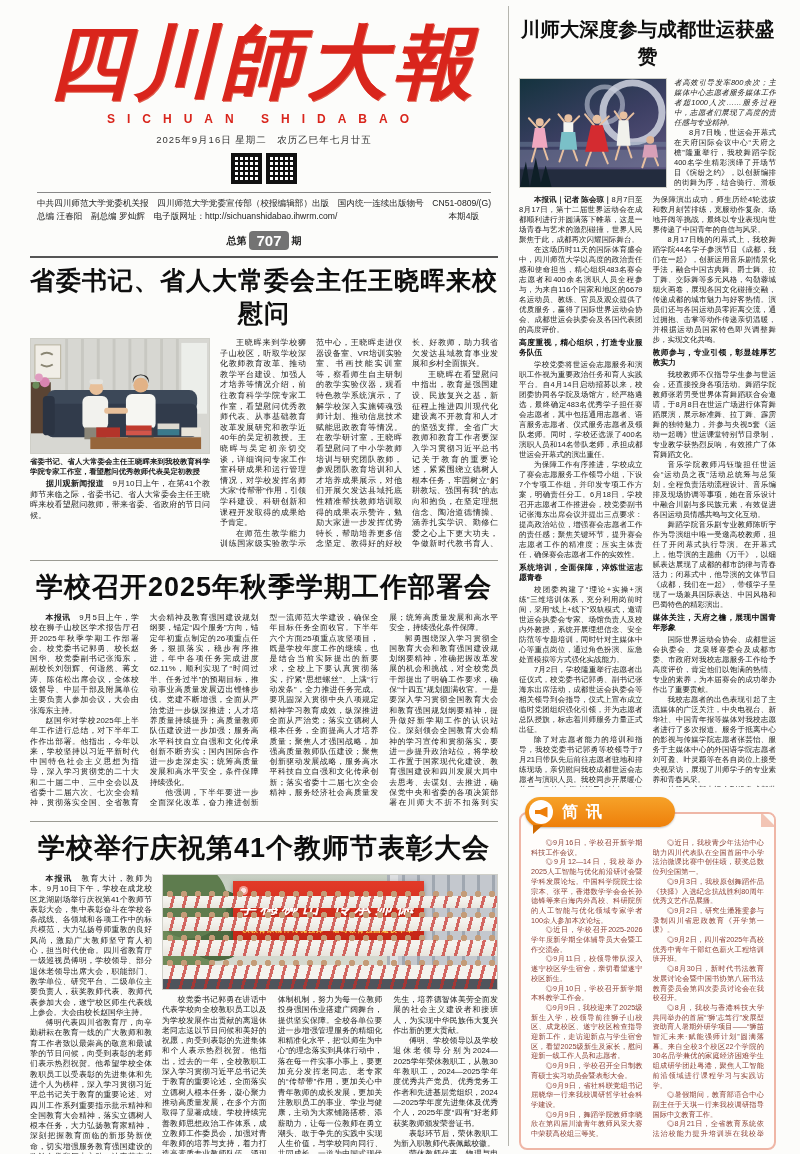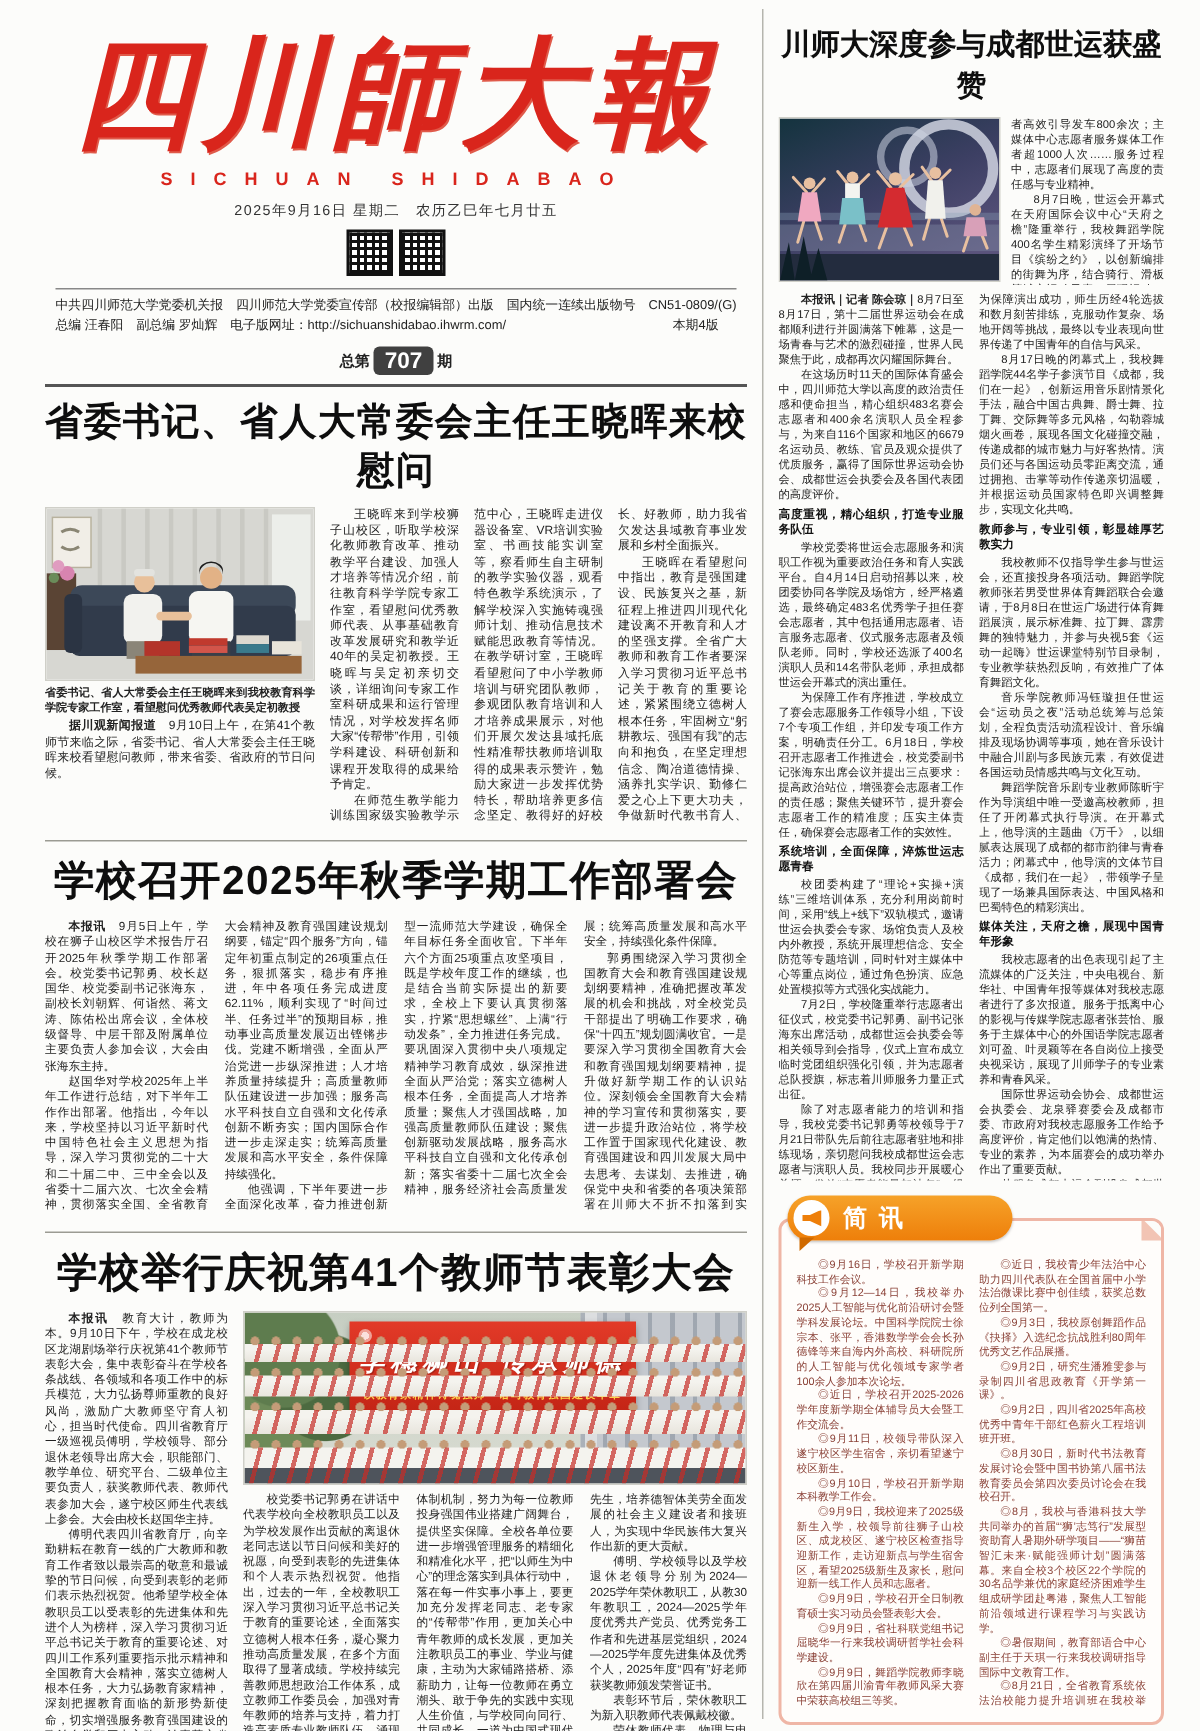--- a/index.html
+++ b/index.html
@@ -26,21 +26,21 @@
   .qr-group { display:flex; gap:4px; }
   .qr {
     width:31px; height:31px; border:2px solid #111; background:
       repeating-linear-gradient(0deg,#111 0 2px,transparent 2px 5px),
       repeating-linear-gradient(90deg,#111 0 2px,#fff 2px 5px);
   }
   .info-text { flex:1; border-top:1px solid #888; padding-top:4px; font-size:8.6px; line-height:13px; color:#222; }
   .info-line2 { display:flex;gap:16px; }
   .edition { margin-left:auto; margin-right:12px;text-align:right; }
   .issue { display:flex; align-items:center; gap:3px; font-size:10px; font-weight:bold; white-space:nowrap; }
-  .issue-num { background:#404040; color:#fff; font-size:15px; font-weight:bold; padding:1px 7px; border-radius:4px; }
+  .issue-num { background:#737373; color:#fff; font-size:15px; font-weight:bold; padding:1px 7px; border-radius:4px; }
 
   
   .para { text-align:justify; }
   .para.p, .para.lead { text-indent:2em; }
   .para.h { font-weight:bold; text-indent:0; margin:3px 0 2px; color:#111; }
   .para b { font-weight:bold; }
 
   
   .art1 { margin-top:6px; }
   .h1-main { font-size:25px; font-weight:900; text-align:center; letter-spacing:1px; color:#0e0e0e; margin:6px 0 8px; }
@@ -303,21 +303,21 @@
           <rect x="44" y="44" width="10" height="10" fill="#f4f4f0"></rect>
           <polygon points="42,54 56,54 58,72 40,72" fill="#7ac0c8"></polygon>
           <circle cx="78" cy="41" r="4.5" fill="#e8c0a0"></circle>
           <polygon points="72,47 84,47 90,74 66,74" fill="#d42b30"></polygon>
           <circle cx="105" cy="37" r="4" fill="#e8c0a0"></circle>
           <polygon points="100,42 110,42 112,68 98,68" fill="#f1f1ec"></polygon>
           <circle cx="132" cy="62" r="4" fill="#e0b494"></circle>
           <polygon points="126,67 138,67 140,80 124,80" fill="#d8a0b8"></polygon>
         </svg>
         <div class="wg-side">
-            <div class="para p" style="text-indent: 0px;">者高效引导发车800余次；主媒体中心志愿者服务媒体工作者超1000人次……服务过程中，志愿者们展现了高度的责任感与专业精神。</div>
+            <div class="para p" style="text-indent: 0px; font-style: italic;">者高效引导发车800余次；主媒体中心志愿者服务媒体工作者超1000人次……服务过程中，志愿者们展现了高度的责任感与专业精神。</div>
             <div class="para p">8月7日晚，世运会开幕式在天府国际会议中心“天府之檐”隆重举行，我校舞蹈学院400名学生精彩演绎了开场节目《缤纷之约》，以创新编排的街舞为序，结合骑行、滑板等城市运动元素，展现运动、青春与自信的魅力，成功点燃现场气氛。</div>
           </div>
       </div>
       <div class="wg-cols">
         <div class="wg-col">
             <div class="para lead"><b>本报讯｜记者 陈会琼｜</b>8月7日至8月17日，第十二届世界运动会在成都顺利进行并圆满落下帷幕，这是一场青春与艺术的激烈碰撞，世界人民聚焦于此，成都再次闪耀国际舞台。</div>
             <div class="para p">在这场历时11天的国际体育盛会中，四川师范大学以高度的政治责任感和使命担当，精心组织483名赛会志愿者和400余名演职人员全程参与，为来自116个国家和地区的6679名运动员、教练、官员及观众提供了优质服务，赢得了国际世界运动会协会、成都世运会执委会及各国代表团的高度评价。</div>
             <div class="para h">高度重视，精心组织，打造专业服务队伍</div>
             <div class="para p">学校党委将世运会志愿服务和演职工作视为重要政治任务和育人实践平台。自4月14日启动招募以来，校团委协同各学院及场馆方，经严格遴选，最终确定483名优秀学子担任赛会志愿者，其中包括通用志愿者、语言服务志愿者、仪式服务志愿者及领队老师。同时，学校还选派了400名演职人员和14名带队老师，承担成都世运会开幕式的演出重任。</div>
             <div class="para p">为保障工作有序推进，学校成立了赛会志愿服务工作领导小组，下设7个专项工作组，并印发专项工作方案，明确责任分工。6月18日，学校召开志愿者工作推进会，校党委副书记张海东出席会议并提出三点要求：提高政治站位，增强赛会志愿者工作的责任感；聚焦关键环节，提升赛会志愿者工作的精准度；压实主体责任，确保赛会志愿者工作的实效性。</div>
@@ -327,22 +327,22 @@
             <div class="para p">除了对志愿者能力的培训和指导，我校党委书记郭勇等校领导于7月21日带队先后前往志愿者驻地和排练现场，亲切慰问我校成都世运会志愿者与演职人员。我校同步开展暖心关怀，发放“志愿者能量加油包”，组建心理健康保障队伍提供“一对一”指导、策划“志愿者之夜”活动丰富留校生活，缓解压力。</div>
           </div>
         <div class="wg-col">
             <div class="para p" style="text-indent: 0px;">为保障演出成功，师生历经4轮选拔和数月刻苦排练，克服动作复杂、场地开阔等挑战，最终以专业表现向世界传递了中国青年的自信与风采。</div>
             <div class="para p">8月17日晚的闭幕式上，我校舞蹈学院44名学子参演节目《成都，我们在一起》，创新运用音乐剧情景化手法，融合中国古典舞、爵士舞、拉丁舞、交际舞等多元风格，勾勒蓉城烟火画卷，展现各国文化碰撞交融，传递成都的城市魅力与好客热情。演员们还与各国运动员零距离交流，通过拥抱、击掌等动作传递亲切温暖，并根据运动员国家特色即兴调整舞步，实现文化共鸣。</div>
             <div class="para h">教师参与，专业引领，彰显雄厚艺教实力</div>
             <div class="para p">我校教师不仅指导学生参与世运会，还直接投身各项活动。舞蹈学院教师张若男受世界体育舞蹈联合会邀请，于8月8日在世运广场进行体育舞蹈展演，展示标准舞、拉丁舞、霹雳舞的独特魅力，并参与央视5套《运动一起嗨》世运课堂特别节目录制，专业教学获热烈反响，有效推广了体育舞蹈文化。</div>
             <div class="para p">音乐学院教师冯钰璇担任世运会“运动员之夜”活动总统筹与总策划，全程负责活动流程设计、音乐编排及现场协调等事项，她在音乐设计中融合川剧与多民族元素，有效促进各国运动员情感共鸣与文化互动。</div>
             <div class="para p">舞蹈学院音乐剧专业教师陈昕宇作为导演组中唯一受邀高校教师，担任了开闭幕式执行导演。在开幕式上，他导演的主题曲《万千》，以细腻表达展现了成都的都市韵律与青春活力；闭幕式中，他导演的文体节目《成都，我们在一起》，带领学子呈现了一场兼具国际表达、中国风格和巴蜀特色的精彩演出。</div>
             <div class="para h">媒体关注，天府之檐，展现中国青年形象</div>
+            <div class="para p">国际世界运动会协会、成都世运会执委会、龙泉驿赛委会及成都市委、市政府对我校志愿服务工作给予高度评价，肯定他们以饱满的热情、专业的素养，为本届赛会的成功举办作出了重要贡献。</div>
             <div class="para p">我校志愿者的出色表现引起了主流媒体的广泛关注，中央电视台、新华社、中国青年报等媒体对我校志愿者进行了多次报道。服务于抵离中心的影视与传媒学院志愿者张芸怡、服务于主媒体中心的外国语学院志愿者刘可盈、叶灵颖等在各自岗位上接受央视采访，展现了川师学子的专业素养和青春风采。</div>
-            <div class="para p">国际世界运动会协会、成都世运会执委会、龙泉驿赛委会及成都市委、市政府对我校志愿服务工作给予高度评价，肯定他们以饱满的热情、专业的素养，为本届赛会的成功举办作出了重要贡献。</div>
             <div class="para p">从服务成都大运会到投身成都世运会，川师人始终勇于担当。学校以此次世运会志愿服务为契机，激励更多学子投身实践，讲好志愿者故事，弘扬“奉献、友爱、互助、进步”的志愿精神，让青年志愿者的微笑成为四川师大最美的名片。483名赛会志愿者和400名开幕式演职人员以最高标准、最实举措和最优状态，全力以赴投入世运会各项服务保障工作，为成功举办一届“简约、安全、精彩”的世界体育盛会贡献了坚实的川师青春力量，展现了新时代中国青年的国际视野与责任担当。</div>
           </div>
       </div>
     </div>
 
     <div class="briefs">
       <div class="briefs-tab">
         <span class="mega-circle">
             <span class="mega-icon"></span>
           </span>

